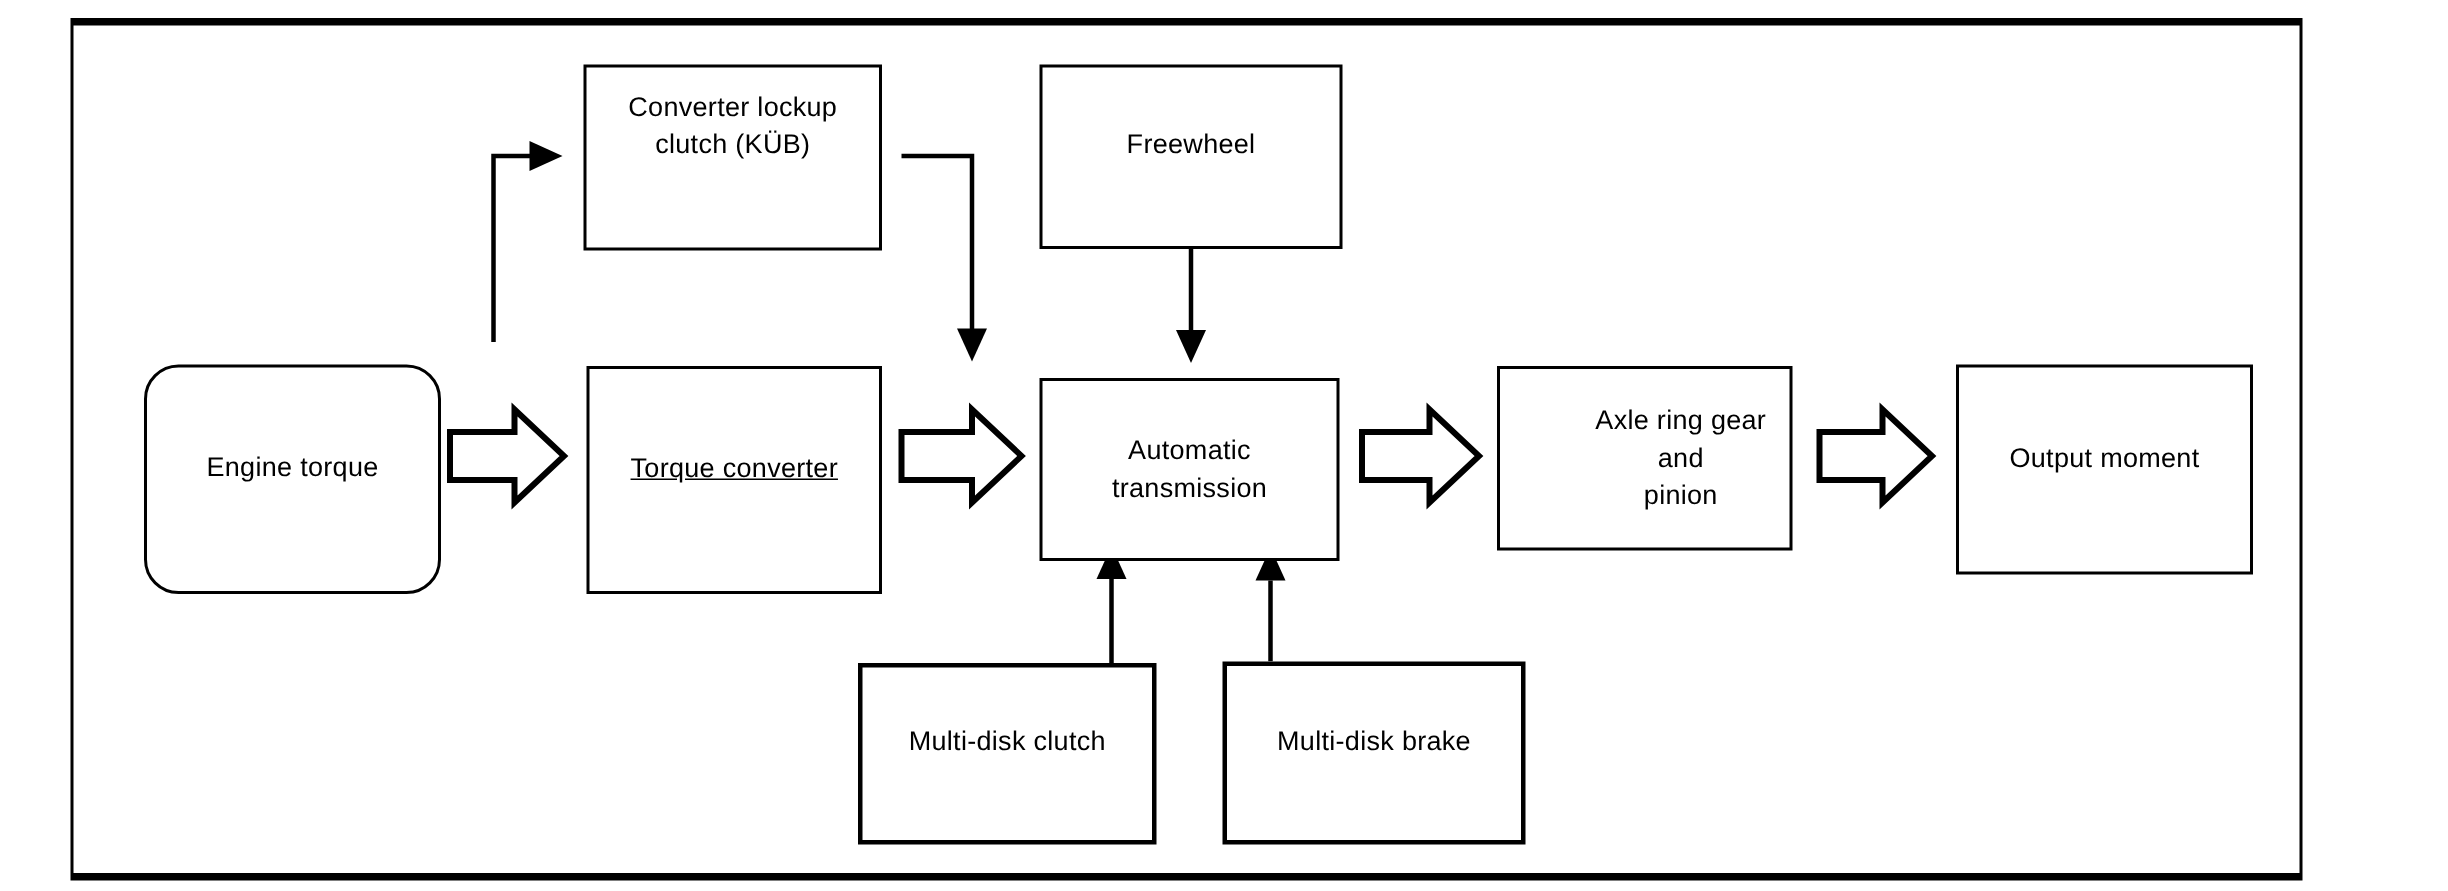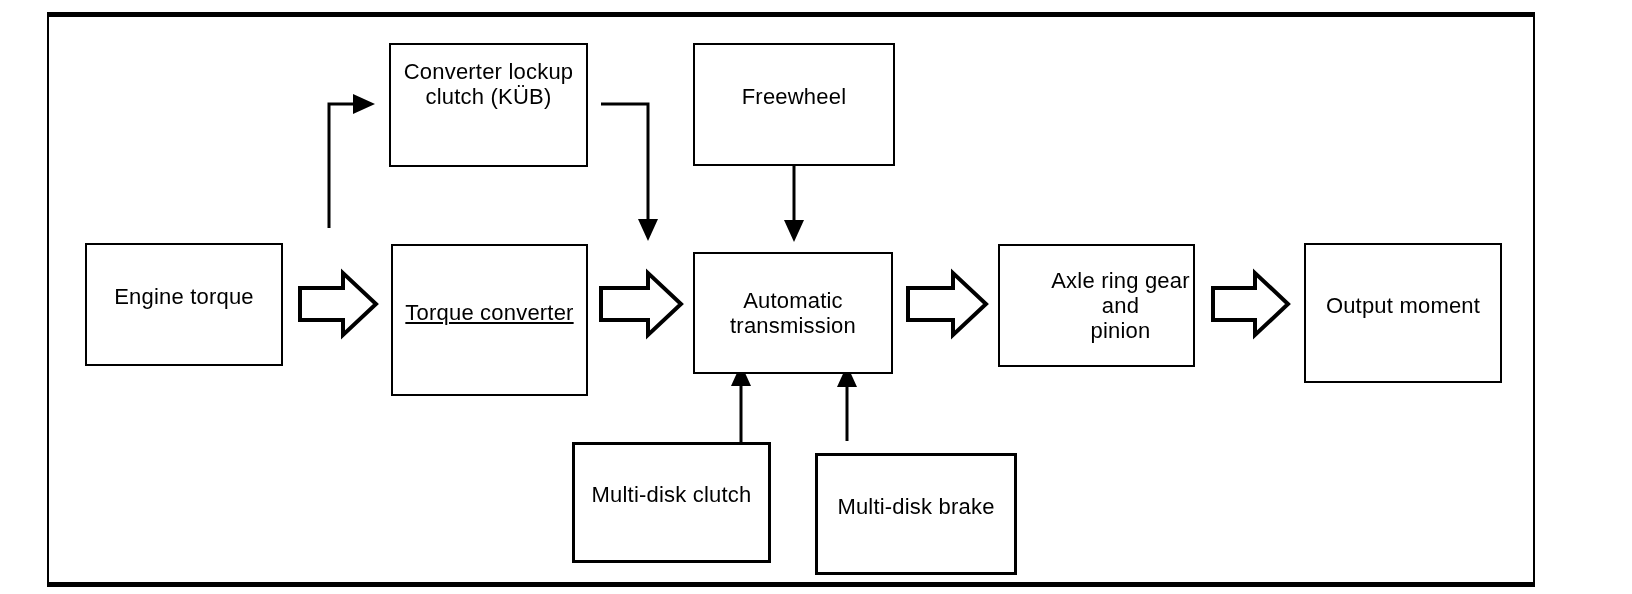--- a/index.html
+++ b/index.html
@@ -32,21 +32,21 @@
     border: 2px solid var(--line);
     background: var(--bg);
     display: flex;
     align-items: center;
     justify-content: center;
   }
   .node.thick { border-width: 3px; }
   .node.offset-up { padding-bottom: 16px; }
   .node.offset-high { padding-bottom: 42px; }
   .node-label {
-    font-size: 22px;
+    font-size: 18px;
     line-height: 25px;
     letter-spacing: 0.2px;
     text-align: center;
     white-space: pre-line;
   }
   .flow-arrow { fill: var(--bg); stroke: var(--line); stroke-width: 4; stroke-linejoin: miter; }
   .signal-line { fill: none; stroke: var(--line); stroke-width: 3; }
   .signal-head { fill: var(--line); stroke: none; }
 </style>
 </head>
@@ -73,21 +73,21 @@
       </g>
       <g>
         <polyline points="741,442 741,386" class="signal-line"></polyline>
         <polygon points="741,364 731,386 751,386" class="signal-head"></polygon>
       </g>
       <g>
         <polyline points="847,441 847,387" class="signal-line"></polyline>
         <polygon points="847,365 837,387 857,387" class="signal-head"></polygon>
       </g>
     </svg>
-<div class="node offset-up" style="left: 85px; top: 243px; width: 198px; height: 123px;">
+<div class="node offset-up" style="left: 96px; top: 243px; width: 198px; height: 153px; border-radius: 23px;">
       <div class="node-label">Engine torque</div>
     </div>
     <div class="node offset-high" style="left: 389px; top: 43px; width: 199px; height: 124px;">
       <div class="node-label">Converter lockup
 clutch (KÜB)</div>
     </div>
     <div class="node offset-up" style="left: 391px; top: 244px; width: 197px; height: 152px; text-decoration: underline;">
       <div class="node-label">Torque converter</div>
     </div>
     <div class="node offset-up" style="left: 693px; top: 43px; width: 202px; height: 123px;">
@@ -100,16 +100,16 @@
     <div class="node" style="left: 998px; top: 244px; width: 197px; height: 123px; padding-left: 48px;">
       <div class="node-label">Axle ring gear and
 pinion</div>
     </div>
     <div class="node offset-up" style="left: 1304px; top: 243px; width: 198px; height: 140px;">
       <div class="node-label">Output moment</div>
     </div>
     <div class="node thick offset-up" style="left: 572px; top: 442px; width: 199px; height: 121px;">
       <div class="node-label">Multi-disk clutch</div>
     </div>
-    <div class="node thick offset-up" style="left: 815px; top: 441px; width: 202px; height: 122px; margin-top: 12px;">
+    <div class="node thick offset-up" style="left: 815px; top: 441px; width: 202px; height: 122px;">
       <div class="node-label">Multi-disk brake</div>
     </div>
   </div>
 
 </body></html>

